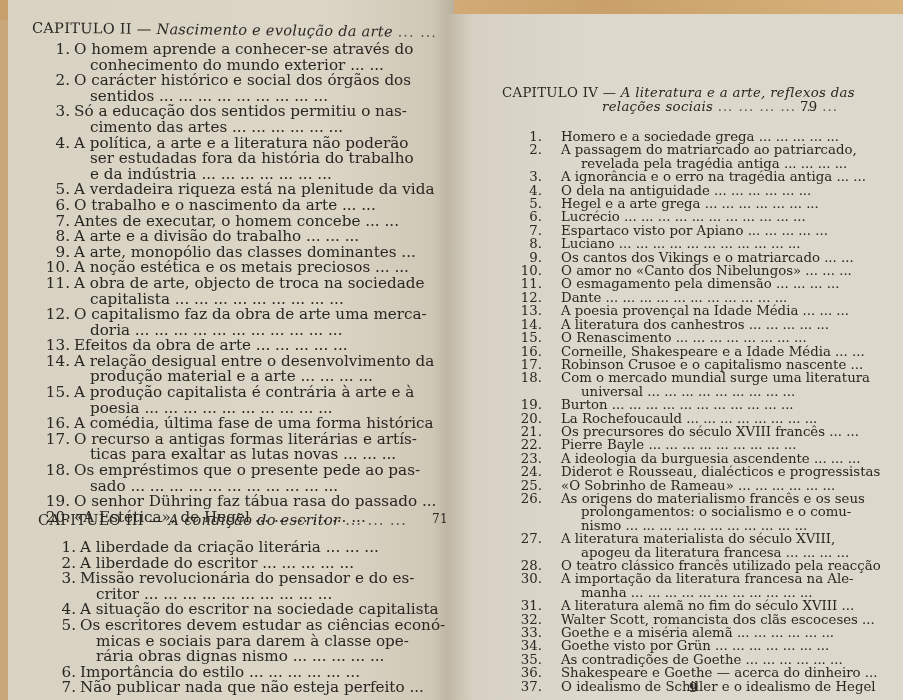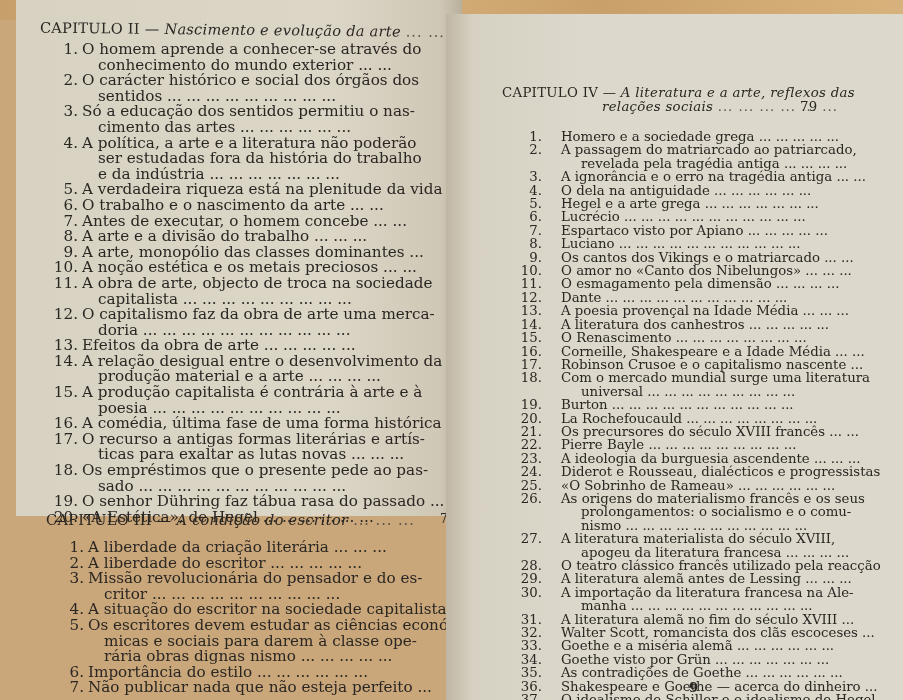--- a/index.html
+++ b/index.html
@@ -1,18 +1,18 @@
 <!DOCTYPE html>
 <html><head>
 <meta charset="utf-8">
 <style>
   html, body { margin:0; padding:0; }
   body { width:903px; height:700px; overflow:hidden; background:#c9a77a; position:relative; font-family:"DejaVu Serif", serif; color:#2a2622; }
   .wood { position:absolute; left:0; top:0; width:903px; height:20px; background:linear-gradient(90deg,#c79f6b,#d9b47f,#c9a06a,#d8b27c); }
-  .page-left { position:absolute; left:16px; top:0; width:446px; height:516px; background:linear-gradient(90deg,#d8d2c2 0%,#dcd6c7 70%,#cfc8b6 95%,#b9b09c 100%); }
+  .page-left { position:absolute; left:8px; top:0; width:446px; height:700px; background:linear-gradient(90deg,#d8d2c2 0%,#dcd6c7 70%,#cfc8b6 95%,#b9b09c 100%); }
   .page-right { position:absolute; left:446px; top:14px; width:457px; height:696px; background:linear-gradient(90deg,#bfb7a3 0%,#d6d1c3 6%,#dcd8cb 30%,#dcd8cb 100%); }
   .toc { position:absolute; }
   .chap { font-size:14.5px; letter-spacing:0.3px; white-space:nowrap; position:relative; }
   .chap .it { font-style:italic; font-family:"DejaVu Serif", serif; }
   .entry { position:relative; font-size:14.5px; line-height:15.5px; }
   .num { position:absolute; text-align:right; }
   .txt { display:block; }
   .pg { position:absolute; text-align:right; font-size:12px; }
   .lt .entry { font-size:15.2px; line-height:15.6px; }
   .lt .num { left:0; width:38px; }
@@ -357,25 +357,20 @@
           <span class="txt">A literatura materialista do século XVIII,</span>
           <span class="txt cont">apogeu da literatura francesa ... ... ... ...</span>
           <span class="pg" style="bottom: 0px;">106</span>
         </div>
         <div class="entry">
           <span class="num">28.</span>
           <span class="txt">O teatro clássico francês utilizado pela reacção</span>
           <span class="pg" style="bottom: 0px;">106</span>
         </div>
         <div class="entry">
-          <span class="num">29.</span>
-          <span class="txt">A literatura alemã antes de Lessing ... ... ...</span>
-          <span class="pg" style="bottom: 0px;">107</span>
-        </div>
-        <div class="entry">
           <span class="num">30.</span>
           <span class="txt">A importação da literatura francesa na Ale-</span>
           <span class="txt cont">manha ... ... ... ... ... ... ... ... ... ... ...</span>
           <span class="pg" style="bottom: 0px;">108</span>
         </div>
         <div class="entry">
           <span class="num">31.</span>
           <span class="txt">A literatura alemã no fim do século XVIII ...</span>
           <span class="pg" style="bottom: 0px;">110</span>
         </div>

